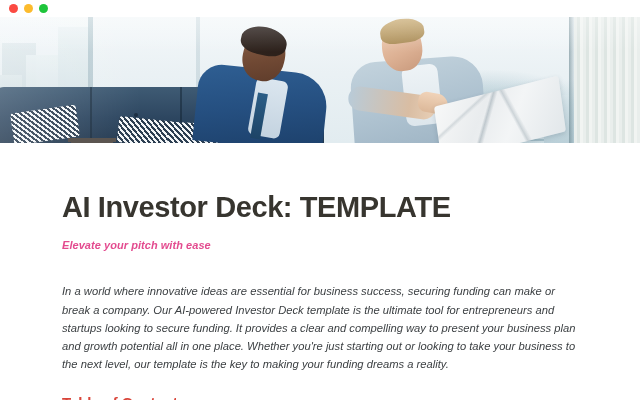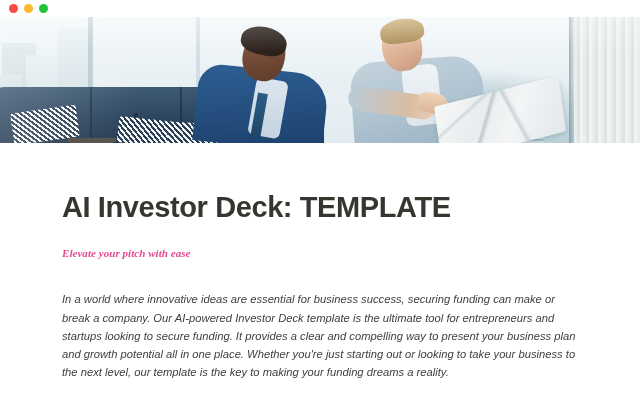--- a/index.html
+++ b/index.html
@@ -313,27 +313,26 @@
   .page-title {
     margin-top: 48px;
     font-size: 29px;
     font-weight: 700;
     letter-spacing: -0.4px;
     color: #37352f;
     line-height: 1.12;
   }
 
   .page-subtitle {
-    margin-top: 24px;
+    margin-top: 16px;
     font-size: 11px;
     font-style: italic;
     font-weight: 600;
     color: #e34b8f;
     letter-spacing: .05px;
-    font-family: Liberation Serif, serif;
   }
 
   .body-paragraph {
     margin-top: 31px;
     font-size: 11.2px;
     line-height: 1.62;
     color: #3c4043;
     max-width: 516px;
     letter-spacing: .01px;
     font-style: italic;

